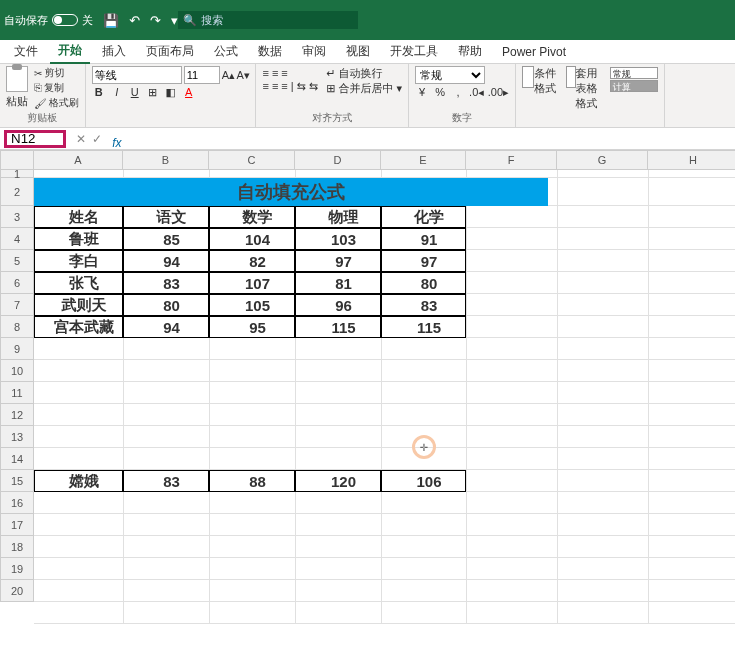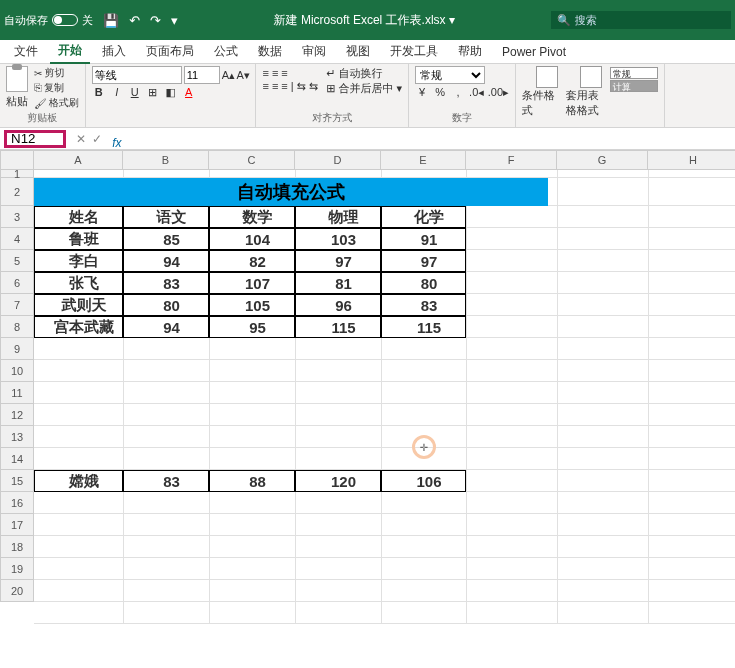--- a/index.html
+++ b/index.html
@@ -32,21 +32,21 @@
 .font-row { display:flex; gap:2px; align-items:center; }
 .font-sel { border:1px solid #aaa; background:#fff; height:18px; font-size:11px; padding:0 2px; }
 .font-sel.name { width:90px; }
 .font-sel.size { width:36px; }
 .btnrow { display:flex; gap:4px; margin-top:2px; }
 .btnrow span { cursor:pointer; min-width:14px; text-align:center; }
 .align-body { display:flex; gap:8px; }
 .align-grid div { cursor:pointer; margin:1px 0; }
 .num-sel { border:1px solid #aaa; background:#fff; width:70px; height:18px; font-size:11px; }
 .styles-body { display:flex; gap:8px; }
-.style-btn { display:flex; flex-direction:column; align-items:flex-end; cursor:pointer; width:36px; }
+.style-btn { display:flex; flex-direction:row; align-items:flex-start; cursor:pointer; width:36px; }
 .style-ic { width:22px; height:22px; border:1px solid #999; background:#fff; }
 .cellstyle { width:48px; }
 .cellstyle div { border:1px solid #999; height:12px; margin:1px 0; font-size:9px; padding:0 2px; }
 .cs-n { background:#fff; }
 .cs-c { background:#a0a0a0; color:#fff; }
 
 
 .fbar { display:flex; align-items:center; height:22px; border-bottom:1px solid #d4d4d4; background:#fff; font-size:12px; }
 .namebox { width:62px; border:3px solid #be185d; margin:0 4px; padding:1px 4px; height:18px; }
 .fx-btns { display:flex; gap:6px; color:#888; padding:0 6px; }
@@ -59,40 +59,39 @@
 .corner { width:34px; height:20px; background:#f0f0f0; border:1px solid #ccc; }
 .rowhdr { width:34px; background:#f0f0f0; border:1px solid #ccc; border-top:none; display:flex; align-items:center; justify-content:center; font-size:11px; color:#555; height:22px; }
 .rowhdr.tall { height:28px; }
 .cols { flex:1; }
 .colhdrs { display:flex; }
 .colhdr { background:#f0f0f0; border:1px solid #ccc; border-left:none; height:20px; display:flex; align-items:center; justify-content:center; font-size:11px; color:#555; }
 .cA{width:89px}.cB{width:86px}.cC{width:86px}.cD{width:86px}.cE{width:85px}.cF{width:91px}.cG{width:91px}.cH{width:91px}
 .row { display:flex; }
 .cell { border-left:1px solid #e0e0e0; border-bottom:1px solid #e0e0e0; height:22px; display:flex; align-items:center; justify-content:center; font-size:14px; background:#fff; }
 .cell:first-child { border-left:none; }
-.merged-title { width:514px; height:28px; background:#00a2e8; color:#000000; font-size:18px; font-weight:bold; display:flex; align-items:center; justify-content:center; }
+.merged-title { width:514px; height:28px; background:#00a2e8; color:#404040; font-size:18px; font-weight:bold; display:flex; align-items:center; justify-content:center; }
 .bordered { border:1px solid #000 !important; font-weight:bold; font-size:15px;padding-left:11px; }
 .cursor-mark { position:absolute; left:412px; top:435px; width:24px; height:24px; border:3px solid #f8c9a8; border-radius:50%; display:flex; align-items:center; justify-content:center; font-size:10px; color:#666; }
 </style>
 </head>
 <body>
 
 <div class="titlebar">
   <div class="autosave">
     <span>自动保存</span>
     <span class="toggle"></span>
     <span>关</span>
   </div>
   <div class="qat">
     <span>💾</span>
     <span>↶</span>
     <span>↷</span>
     <span>▾</span>
   </div>
-  <div class="title">新建 Microsoft Excel 工作表.xlsx ▾</div>
   <div class="search">
     <span>🔍</span>
     <span>搜索</span>
   </div>
 </div>
 
 <div class="menubar">
   <div class="tab">文件</div>
   <div class="tab active">开始</div>
   <div class="tab">插入</div>

